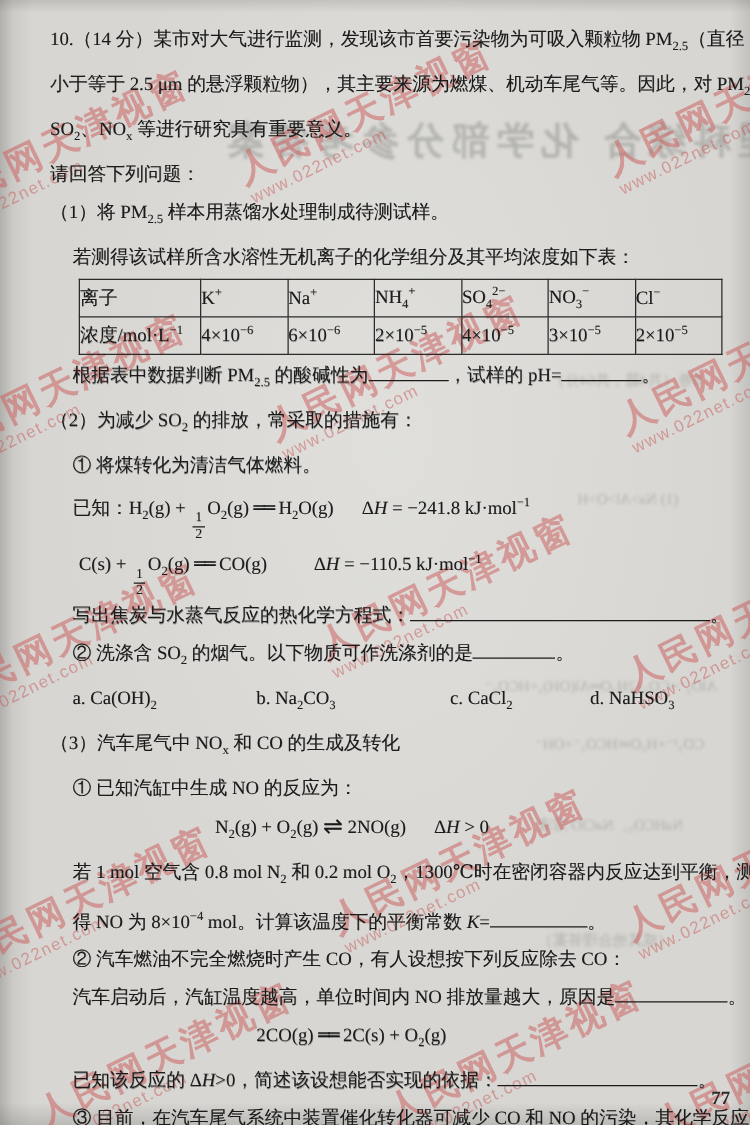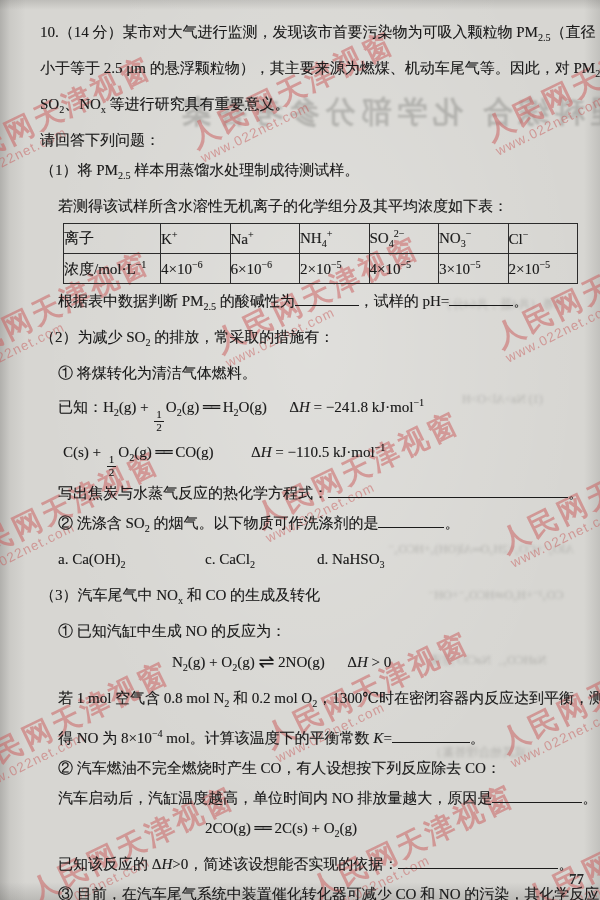--- a/index.html
+++ b/index.html
@@ -173,20 +173,21 @@
         </span>O<sub>2</sub>(g) <span class="dd">══</span> H<sub>2</sub>O(g)  Δ<i>H</i> = −241.8 kJ·mol<sup>−1</sup></p>
     <p class="eq2pad eqline">C(s) + <span class="fr">
           <span>1</span>
           <span>2</span>
         </span>O<sub>2</sub>(g) <span class="dd">══</span> CO(g)   Δ<i>H</i> = −110.5 kJ·mol<sup>−1</sup></p>
     <p class="in1">写出焦炭与水蒸气反应的热化学方程式：<span class="bl w240"></span>。</p>
     <p class="in1">② 洗涤含 SO<sub>2</sub> 的烟气。以下物质可作洗涤剂的是<span class="bl w66"></span>。</p>
 
     <div class="opts">
       <span class="opt-a">a. Ca(OH)<sub>2</sub></span>
+      <span class="opt-b">b. Na<sub>2</sub>CO<sub>3</sub></span>
       <span class="opt-c">c. CaCl<sub>2</sub></span>
       <span class="opt-d">d. NaHSO<sub>3</sub></span>
     </div>
 
     <p class="in0">（3）汽车尾气中 NO<sub>x</sub> 和 CO 的生成及转化</p>
     <p class="in1">① 已知汽缸中生成 NO 的反应为：</p>
     <p class="eq3line">N<sub>2</sub>(g) + O<sub>2</sub>(g) <span class="ar">⇌</span> 2NO(g)  Δ<i>H</i> &gt; 0</p>
     <p class="in1">若 1 mol 空气含 0.8 mol N<sub>2</sub> 和 0.2 mol O<sub>2</sub>，1300℃时在密闭容器内反应达到平衡，测</p>
     <p class="in1">得 NO 为 8×10<sup>−4</sup> mol。计算该温度下的平衡常数 <i>K</i>=<span class="bl w78"></span>。</p>
     <p class="in1">② 汽车燃油不完全燃烧时产生 CO，有人设想按下列反应除去 CO：</p>

